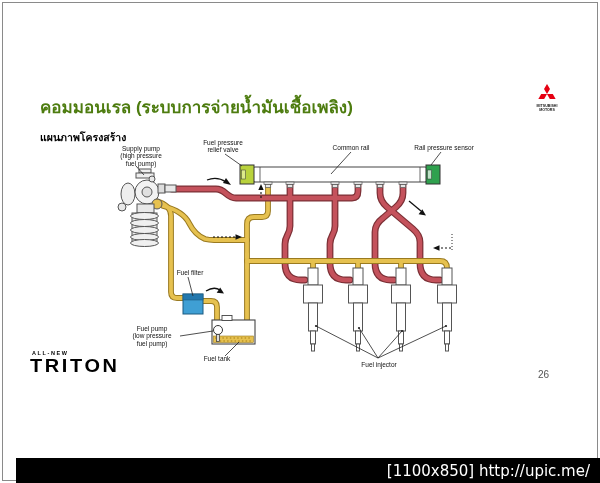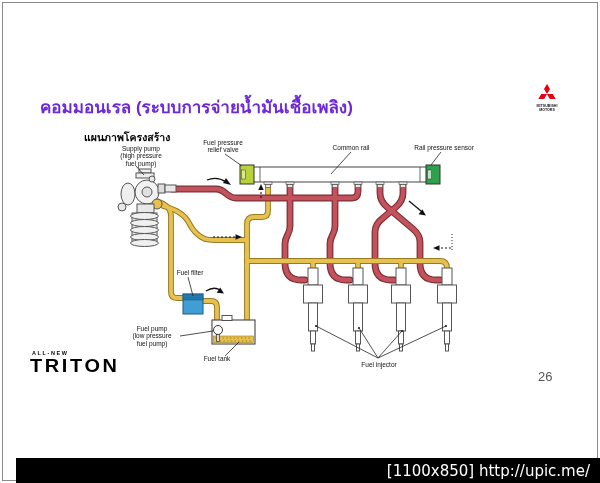--- a/index.html
+++ b/index.html
@@ -1,32 +1,32 @@
 <!DOCTYPE html>
 <html><head>
 <meta charset="utf-8">
 <style>
   html,body { margin:0; padding:0; }
   body {
     width:600px; height:483px; position:relative; background:#fff;
     font-family:"Liberation Sans", sans-serif; overflow:hidden;
   }
   .frame { position:absolute; left:2px; top:2px; right:2px; bottom:2px; border:1px solid #8a8a8a; }
-  .title { position:absolute; left:40px; top:93px; font-size:17px; font-weight:bold; color:#6d28d9; }
-  .subtitle { position:absolute; left:40px; top:129px; font-size:10.5px; font-weight:bold; color:#000;margin-left:44px; }
+  .title { position:absolute; left:40px; top:93px; font-size:17px; font-weight:bold; color:#4d7c0f; }
+  .subtitle { position:absolute; left:40px; top:129px; font-size:10.5px; font-weight:bold; color:#000; }
   .diagram-svg { position:absolute; left:0; top:0; width:600px; height:483px; }
   .dlabel {
     position:absolute; font-size:6.5px; line-height:1.12; text-align:center;
     white-space:pre-line; color:#111; transform:translateX(-50%);
   }
   .mmc-logo { position:absolute; left:530px; top:83px; }
   .triton { position:absolute; left:30px; top:350px; color:#000000; }
   .triton .allnew { font-size:5.5px; font-weight:bold; letter-spacing:1.6px; margin-left:2px; }
   .triton .word { font-size:19px; font-weight:800; letter-spacing:2.5px; transform:scale(1.05,0.95); transform-origin:left top; }
-  .pagenum { position:absolute; left:538px; top:369px; font-size:13px; color:#555; }
+  .pagenum { position:absolute; left:538px; top:369px; font-size:10px; color:#555; }
   .bottombar {
     position:absolute; left:16px; right:0; bottom:0; height:25px; background:#000;
     color:#fff; display:flex; justify-content:flex-end; align-items:center;
     padding-right:10px; font-size:15px; font-family:"DejaVu Sans", sans-serif;
   }
 </style>
 </head>
 <body>
 
 <div class="frame"></div>

